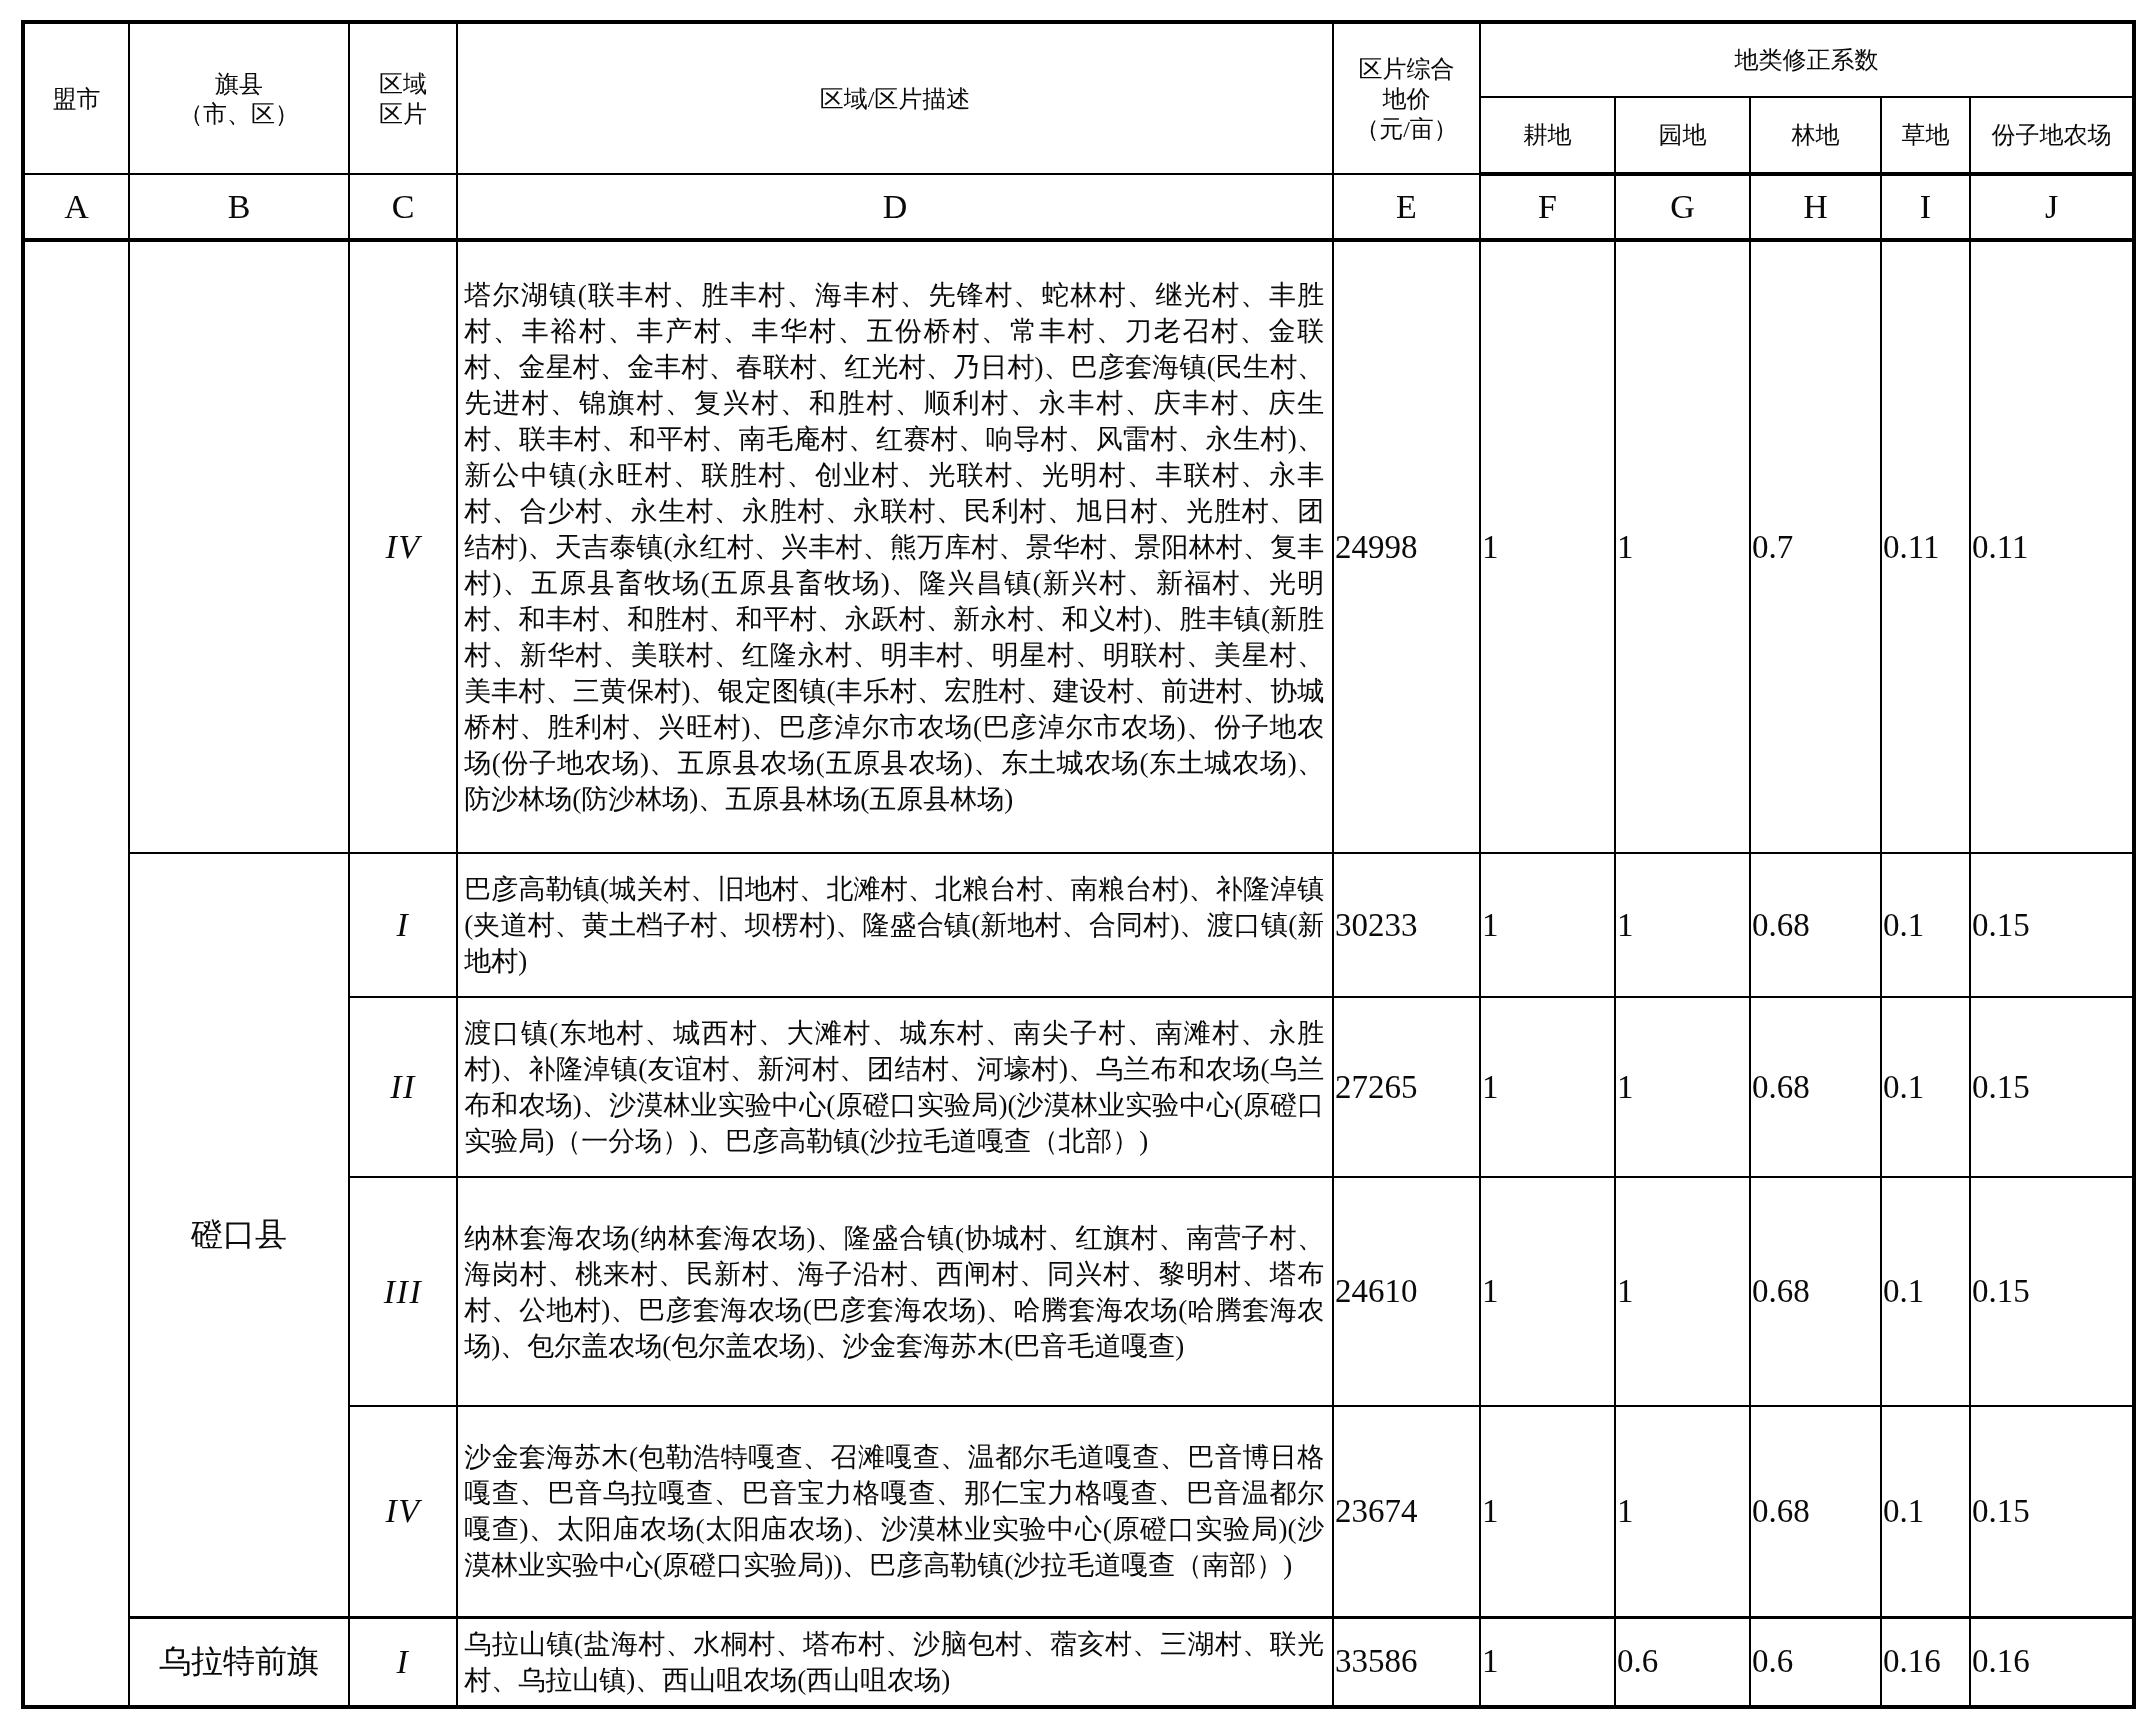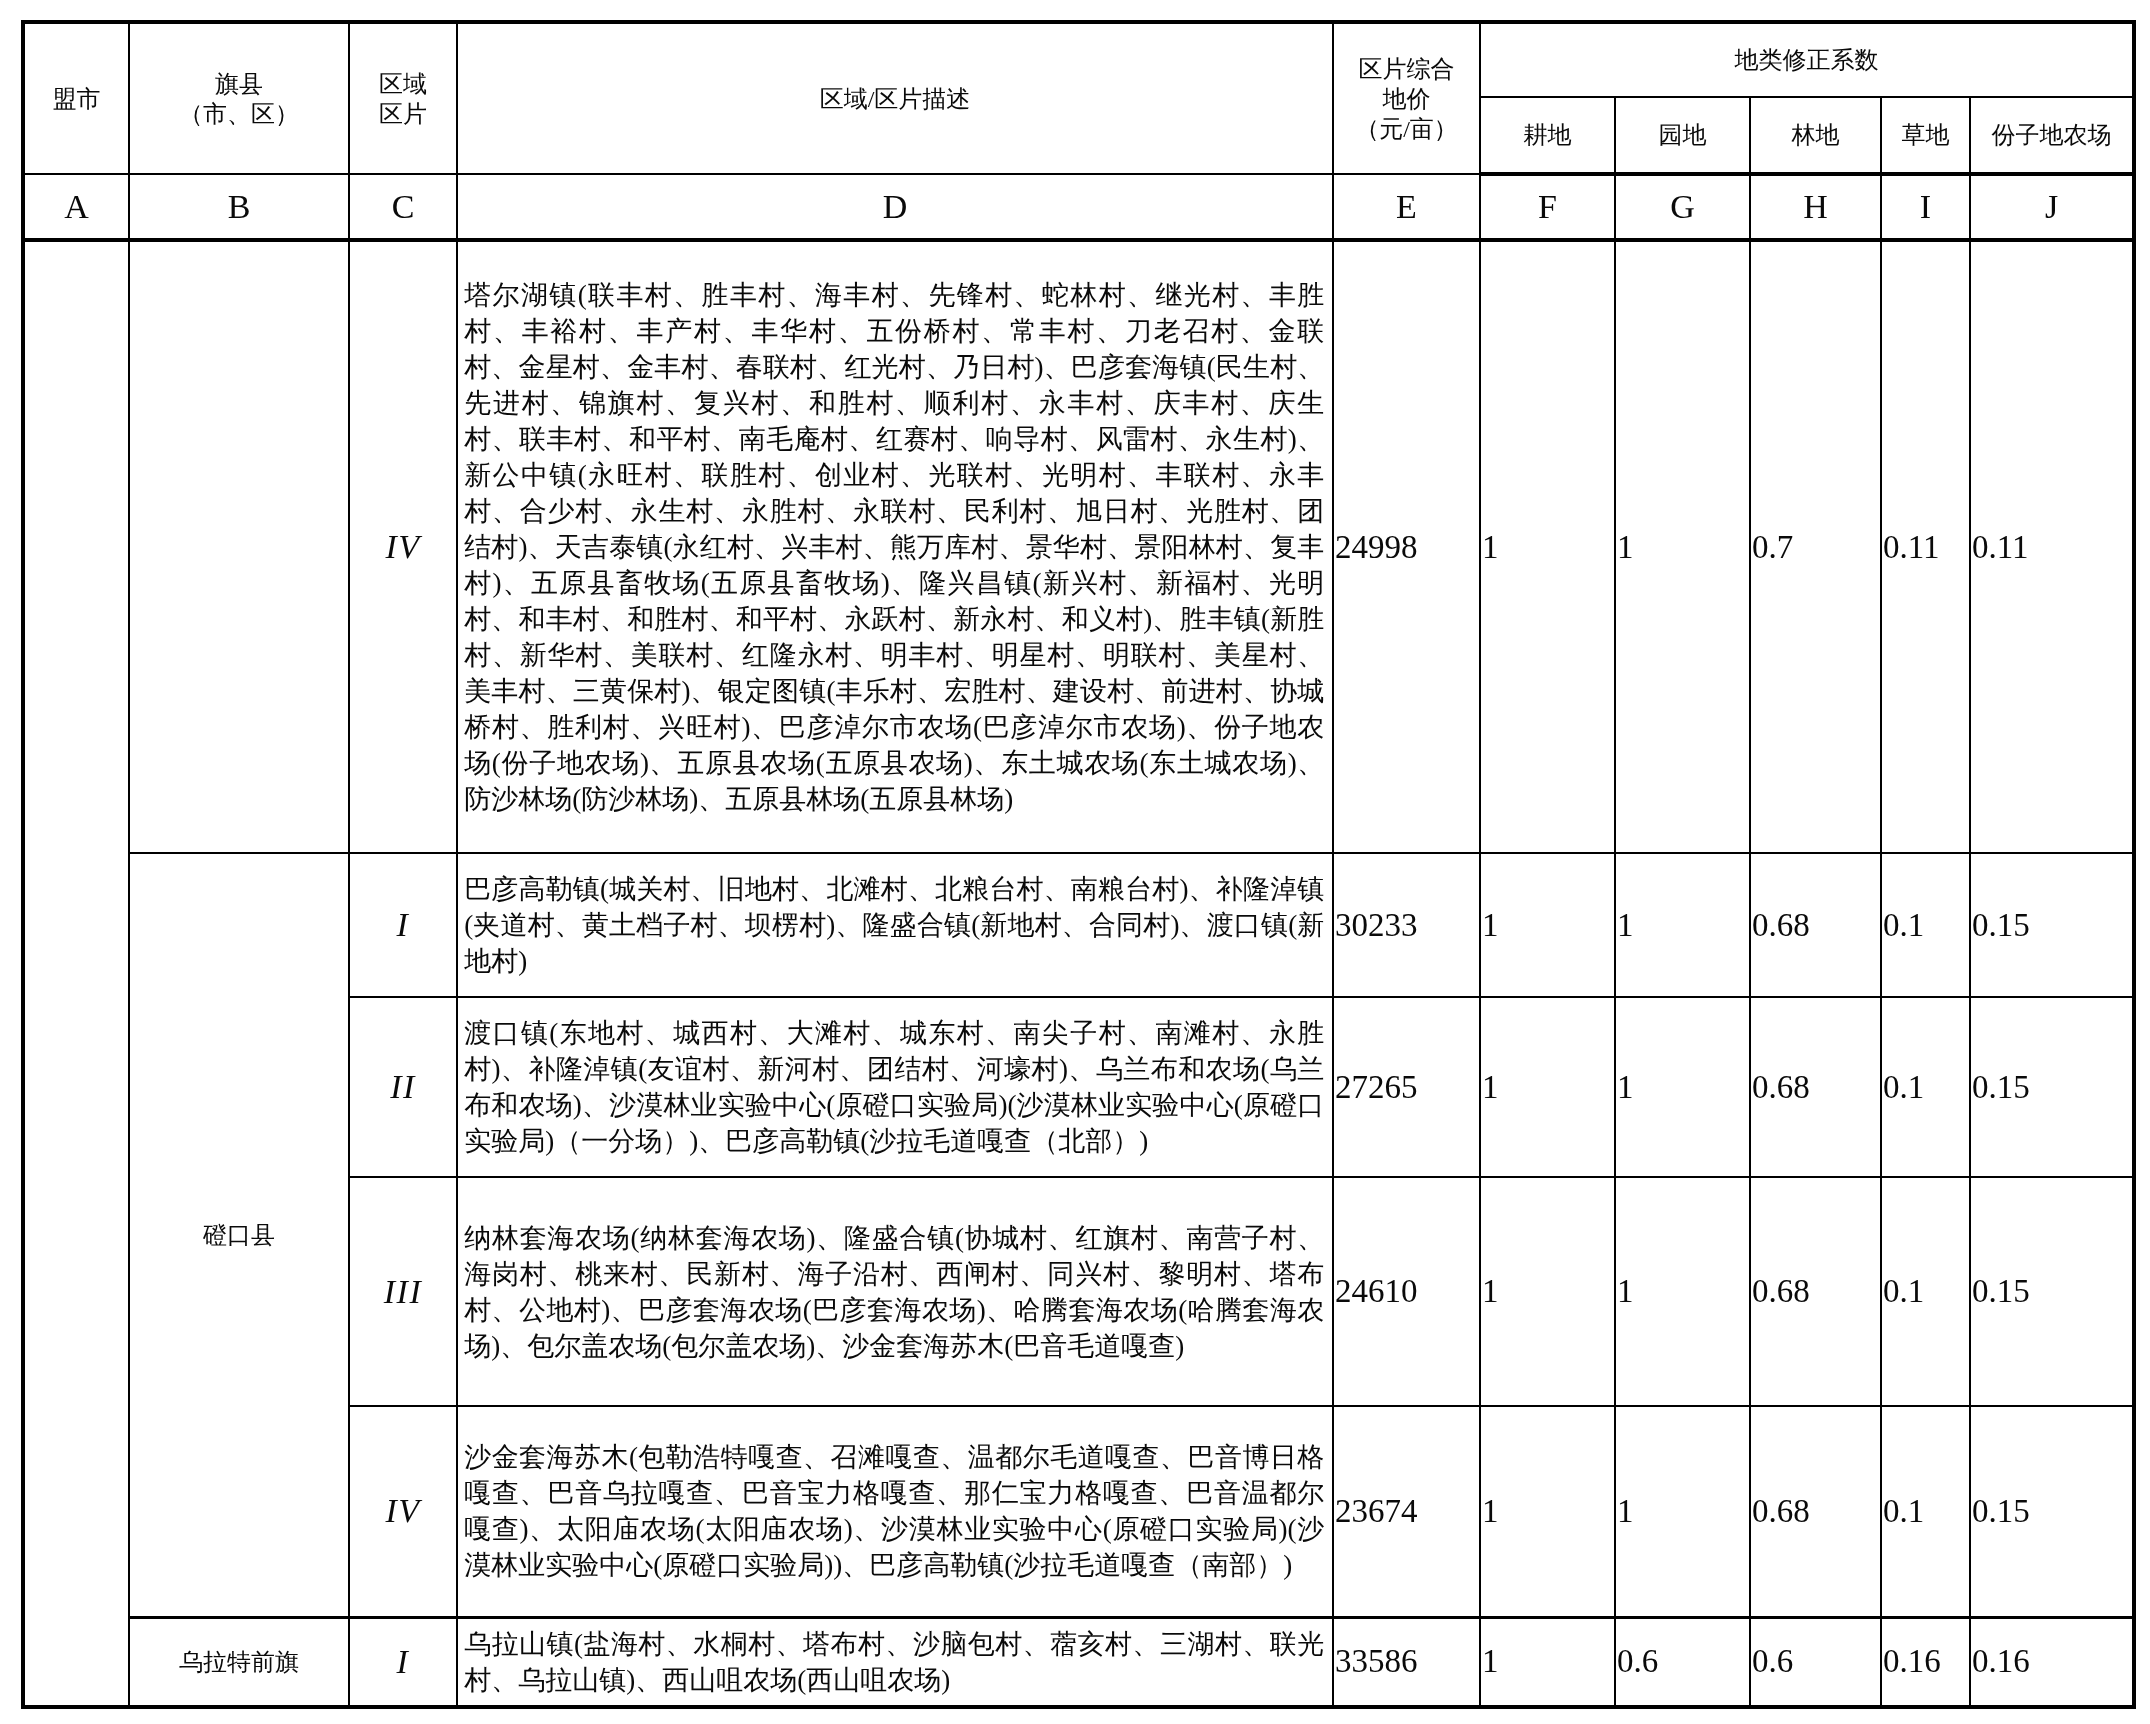--- a/index.html
+++ b/index.html
@@ -49,21 +49,21 @@
   .zone {
     text-align: center;
     vertical-align: middle;
     font-size: 34px;
     letter-spacing: 1.5px;
     font-style: italic;
   }
   .county {
     text-align: center;
     vertical-align: middle;
-    font-size: 24px;
+    font-size: 32px;
   }
   .num {
     text-align: left;
     vertical-align: middle;
     font-size: 33px;
   }
   .desc {
     vertical-align: middle;
     font-size: 27px;
     line-height: 36px;

